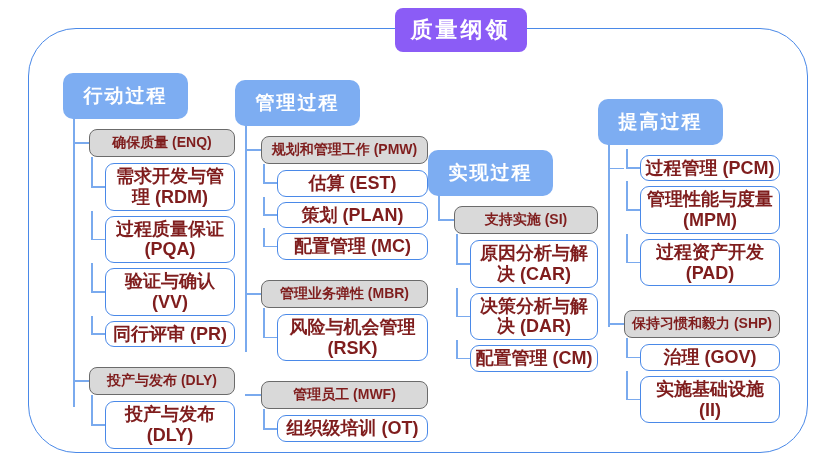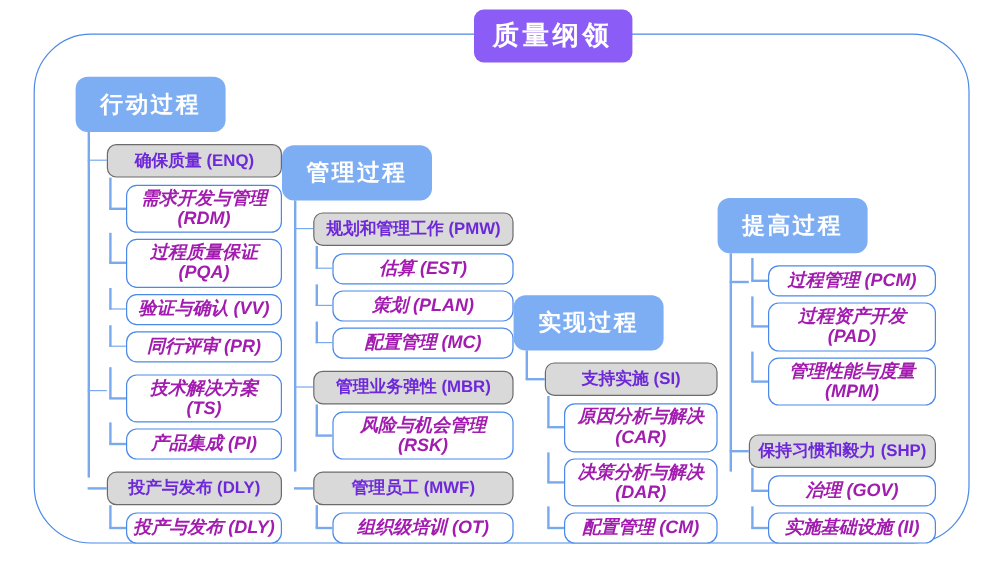--- a/index.html
+++ b/index.html
@@ -15,58 +15,58 @@
   }
   
   .title-pill{
     position:absolute;top:8px;left:50%;transform:translateX(-50%);
     background:#8b5cf6;color:#ffffff;font-weight:bold;font-size:22px;letter-spacing:3px;
     padding:7px 16px;border-radius:8px;z-index:3;white-space:nowrap;margin-left:41px;
   }
   
   .columns{
     position:absolute;left:28px;top:28px;width:796px;height:425px;box-sizing:border-box;
-    display:flex;align-items:flex-end;padding:41px 0 0 35px;
+    display:flex;align-items:center;padding:41px 0 0 35px;
   }
   .col{position:relative;box-sizing:border-box;}
   .col.c1{width:172px;}
   .col.c2{width:193px;}
   .col.c3{width:170px;}
   .col.c4{width:182px;}
   .col-header{
     width:125px;height:46px;box-sizing:border-box;border-radius:10px;
     background:#7dadf2;color:#ffffff;font-weight:bold;font-size:19px;letter-spacing:2px;
     display:flex;align-items:center;justify-content:center;white-space:nowrap;
   }
   
   .trunk{position:absolute;left:10px;top:46px;width:1.6px;background:#7aaaee;}
   .c1 .trunk{height:288px;}
   .c2 .trunk{height:226px;}
   .c3 .trunk{height:24px;}
   .c4 .trunk{height:182px;}
   .sections{margin-left:26px;margin-top:10px;}
   .section{position:relative;}
-  .section + .section{margin-top:10px;}
+  .section + .section{margin-top:20px;}
   .section.extra-gap{margin-top:24px;}
   
   .section::before{
     content:"";position:absolute;left:-16px;top:13px;width:16px;height:1.6px;background:#7aaaee;
   }
   .section-box{
     height:28px;box-sizing:border-box;border:1.5px solid #6b6b6b;border-radius:8px;
-    background:#d9d9d9;color:#6d28d9;font-weight:bold;font-size:14px;
+    background:#d9d9d9;color:#7f1d1d;font-weight:bold;font-size:14px;
     display:flex;align-items:center;justify-content:center;white-space:nowrap;
   }
   .children{margin-left:16px;margin-top:6px;}
   .child{position:relative;}
   .child + .child{margin-top:5px;}
   .child-box{
     min-height:26px;box-sizing:border-box;border:1.5px solid #4a89e8;border-radius:9px;
-    background:#ffffff;color:#a21caf;font-weight:bold;font-size:15px;line-height:1.15;
-    display:flex;align-items:center;justify-content:center;text-align:center;padding:2px 4px;font-style:italic;
+    background:#ffffff;color:#7f1d1d;font-weight:bold;font-size:18px;line-height:1.15;
+    display:flex;align-items:center;justify-content:center;text-align:center;padding:2px 4px;
   }
   
   .child::before{
     content:"";position:absolute;left:-14px;top:50%;margin-top:-0.8px;width:14px;height:1.6px;background:#7aaaee;
   }
   .child::after{
     content:"";position:absolute;left:-14px;width:1.6px;background:#7aaaee;
     top:-5px;height:calc(50% + 5px);
   }
   .child:first-child::after{top:-6px;height:calc(50% + 6px);}
@@ -95,28 +95,20 @@
             </div>
           <div class="child">
               <div class="child-box">验证与确认 (VV)</div>
             </div>
           <div class="child">
               <div class="child-box">同行评审 (PR)</div>
             </div>
         </div>
       </div>
       <div class="section">
-        <div class="children">
-          <div class="child">
-              <div class="child-box">技术解决方案 (TS)</div>
-            </div>
-          <div class="child">
-              <div class="child-box">产品集成 (PI)</div>
-            </div>
-        </div>
       </div>
       <div class="section">
         <div class="section-box">投产与发布 (DLY)</div>
         <div class="children">
           <div class="child">
               <div class="child-box">投产与发布 (DLY)</div>
             </div>
         </div>
       </div>
     </div>
@@ -183,24 +175,24 @@
   <div class="col c4">
     <div class="col-header">提高过程</div>
     <div class="trunk"></div>
     <div class="sections">
       <div class="section">
         <div class="children">
           <div class="child">
               <div class="child-box">过程管理 (PCM)</div>
             </div>
           <div class="child">
+              <div class="child-box" style="width:140px">管理性能与度量 (MPM)</div>
+            </div>
+          <div class="child">
               <div class="child-box">过程资产开发 (PAD)</div>
-            </div>
-          <div class="child">
-              <div class="child-box" style="width:140px">管理性能与度量 (MPM)</div>
             </div>
         </div>
       </div>
       <div class="section extra-gap">
         <div class="section-box">保持习惯和毅力 (SHP)</div>
         <div class="children">
           <div class="child">
               <div class="child-box">治理 (GOV)</div>
             </div>
           <div class="child">

